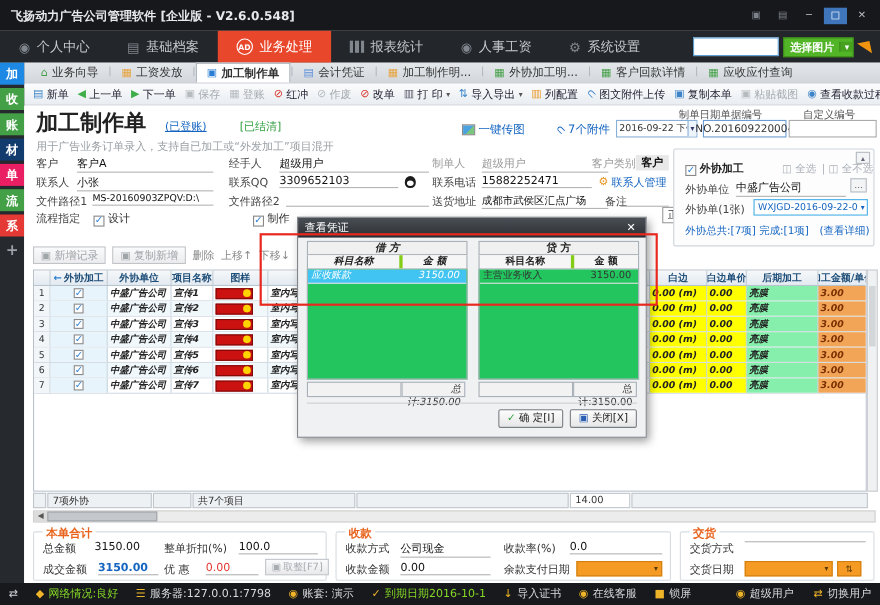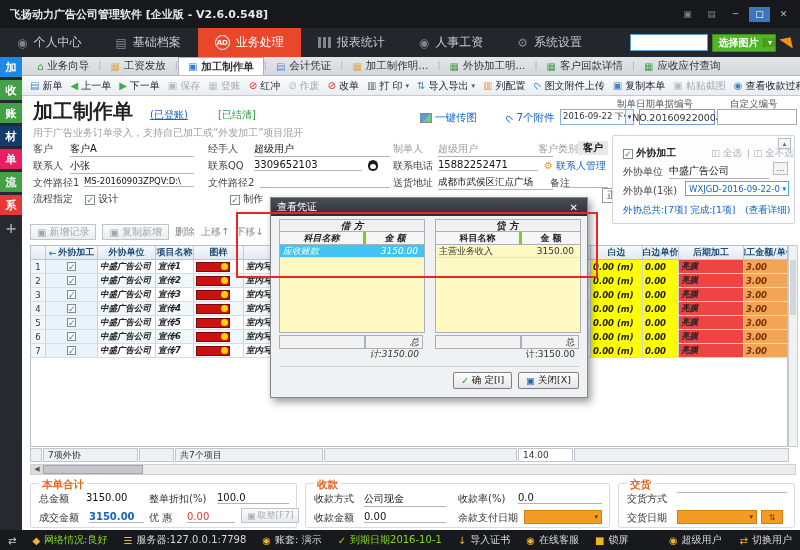--- a/index.html
+++ b/index.html
@@ -101,21 +101,21 @@
 
 .grid { position:absolute; border:1px solid #b8c2cc; background:#fff; overflow:hidden; }
 .g-header { display:flex; height:14px; background:linear-gradient(#f6f8fa,#e3eaf1); border-bottom:1px solid #b8c4ce; }
 .g-hcell { font-size:9px; font-weight:bold; color:#1f4e79; border-right:1px solid #c3cdd6; display:flex; align-items:center; justify-content:center; overflow:hidden; white-space:nowrap; flex:none; }
 .g-arrow { color:#2a7fd4; margin-right:2px; font-size:9px; }
 .g-row { display:flex; height:14px; border-bottom:1px solid #d5dde4; }
 .g-cell { font-size:8.5px; font-style:italic; font-weight:bold; color:#222; border-right:1px solid #c8d4dd; overflow:hidden; white-space:nowrap; display:flex; align-items:center; padding:0 2px; flex:none; }
 .c-num { justify-content:center; background:#f2f6f9; font-style:normal; font-weight:normal; color:#333; }
 .c-chk { justify-content:center; background:#e8f4fb; }
 .c-yel { background:#ffff00; }
-.c-post { background:#ef4444; }
+.c-post { background:#86efac; }
 .c-org { background:#f2a556; color:#7a2f00; }
 .g-row.even .c-unit,.g-row.even .c-proj,.g-row.even .c-biz,.g-row.even .c-img,.g-row.even .c-fill { background:#f1f8fc; }
 .sample-ic { width:34px; height:10px; background:#cc1111; border:1px solid #7d0a0a; display:flex; align-items:center; }
 .sample-ic i { width:7px; height:7px; border-radius:50%; background:#ffd400; margin-left:auto; margin-right:1px; }
 .g-status { position:absolute; display:flex; height:14px; }
 .fcell { border:1px solid #bfc6cc; background:#eef1f4; font-size:9px; color:#333; display:flex; align-items:center; padding:0 4px; overflow:hidden; white-space:nowrap; flex:none; margin-right:1px; }
 .fcell.white { background:#fff; }
 .hscroll { position:absolute; height:11px; background:#ececec; border:1px solid #cfcfcf; display:flex; align-items:center; }
 .hs-btn { width:12px; height:9px; color:#555; font-size:7px; text-align:center; line-height:9px; background:#dcdcdc; }
 .hs-thumb { width:100px; height:9px; background:#c4c8cc; border:1px solid #a0a4a8; }
@@ -144,21 +144,21 @@
 .sb-right { margin-left:auto; display:flex; gap:18px; }
 
 
 .modal { position:absolute; left:270px; top:197px; width:318px; height:201px; background:#f0f1f3; border:1px solid #82878c; box-shadow:3px 4px 8px rgba(0,0,0,.4); z-index:50; }
 .m-title { height:18px; background:linear-gradient(#4a4f55,#2b2f34); color:#fff; font-size:10px; display:flex; align-items:center; padding:0 6px; }
 .m-x { margin-left:auto; font-size:10px; font-weight:bold; color:#fff; padding:0 3px; }
 .vpanel { position:absolute; top:21px; width:146px; height:141px; }
 .vp-head { height:13px; border:1px solid #a8b0b8; background:#f0f0f0; font-size:9.5px; font-weight:bold; text-align:center; line-height:12px; color:#222; }
 .vp-sub { display:flex; height:13px; border:1px solid #a8b0b8; border-top:none; background:#f6f6f6; }
 .vp-sub span { font-size:9px; font-weight:bold; color:#222; text-align:center; line-height:12px; border-right:3px solid #84cc16; }
-.vp-body { height:88px; border:1px solid #a8b0b8; border-top:none; background:#fef9c3; overflow:hidden; }
+.vp-body { height:100px; border:1px solid #a8b0b8; border-top:none; background:#22c55e; overflow:hidden; }
 .vp-row { display:flex; height:13px; border-bottom:1px solid #e0e0e0; }
 .vp-row span { font-size:9px; line-height:12px; padding:0 3px; overflow:hidden; white-space:nowrap; }
 .vp-row .amt { text-align:right; }
 .vp-row.sel { background:#42c4f2; color:#fff; }
 .vp-foot { display:flex; height:14px; margin-top:2px; }
 .vp-foot span { border:1px solid #a8b0b8; background:#f2f2f2; font-size:9px; line-height:12px; }
 .vp-foot .tot { text-align:right; padding-right:3px; }
 .m-line { position:absolute; left:8px; right:8px; top:168px; border-top:1px solid #cfcfcf; }
 .m-btns { position:absolute; right:8px; top:174px; display:flex; gap:6px; }
 .m-btn { display:inline-flex; align-items:center; gap:3px; border:1px solid #7a7f84; border-radius:2px; background:linear-gradient(#fdfdfd,#e6e6e8); font-size:9.5px; color:#222; padding:1px 7px; height:17px; }

